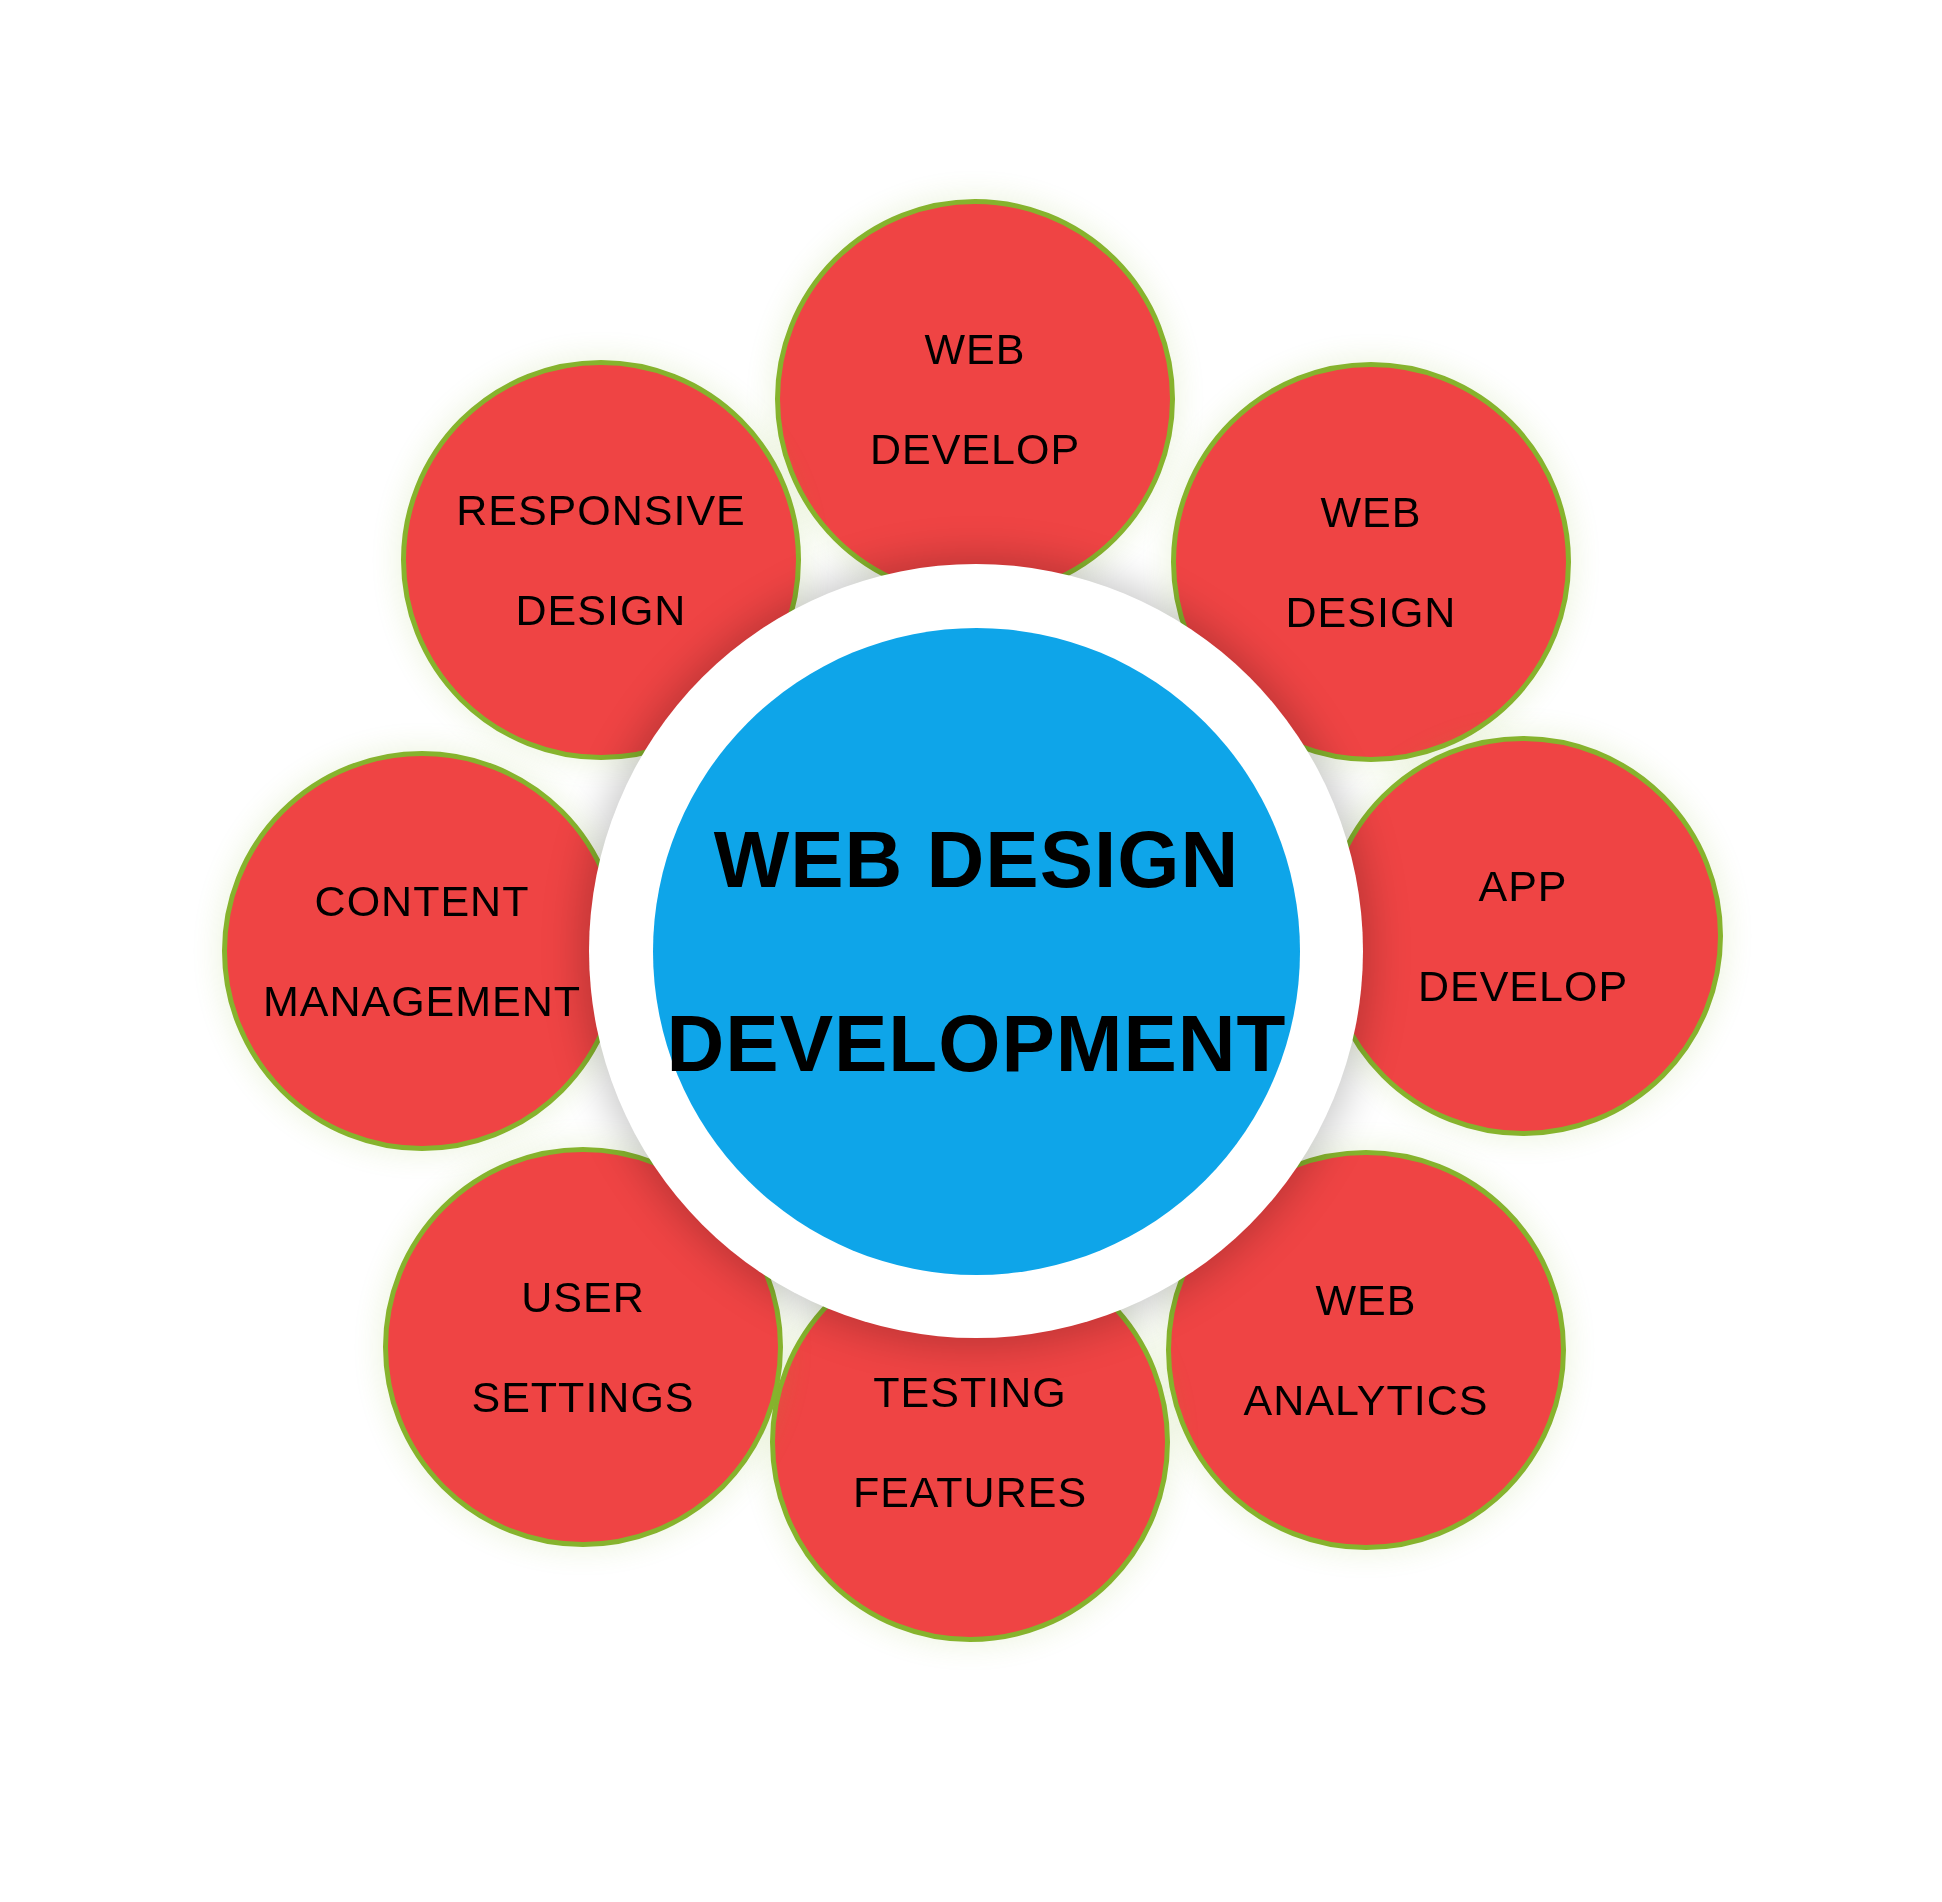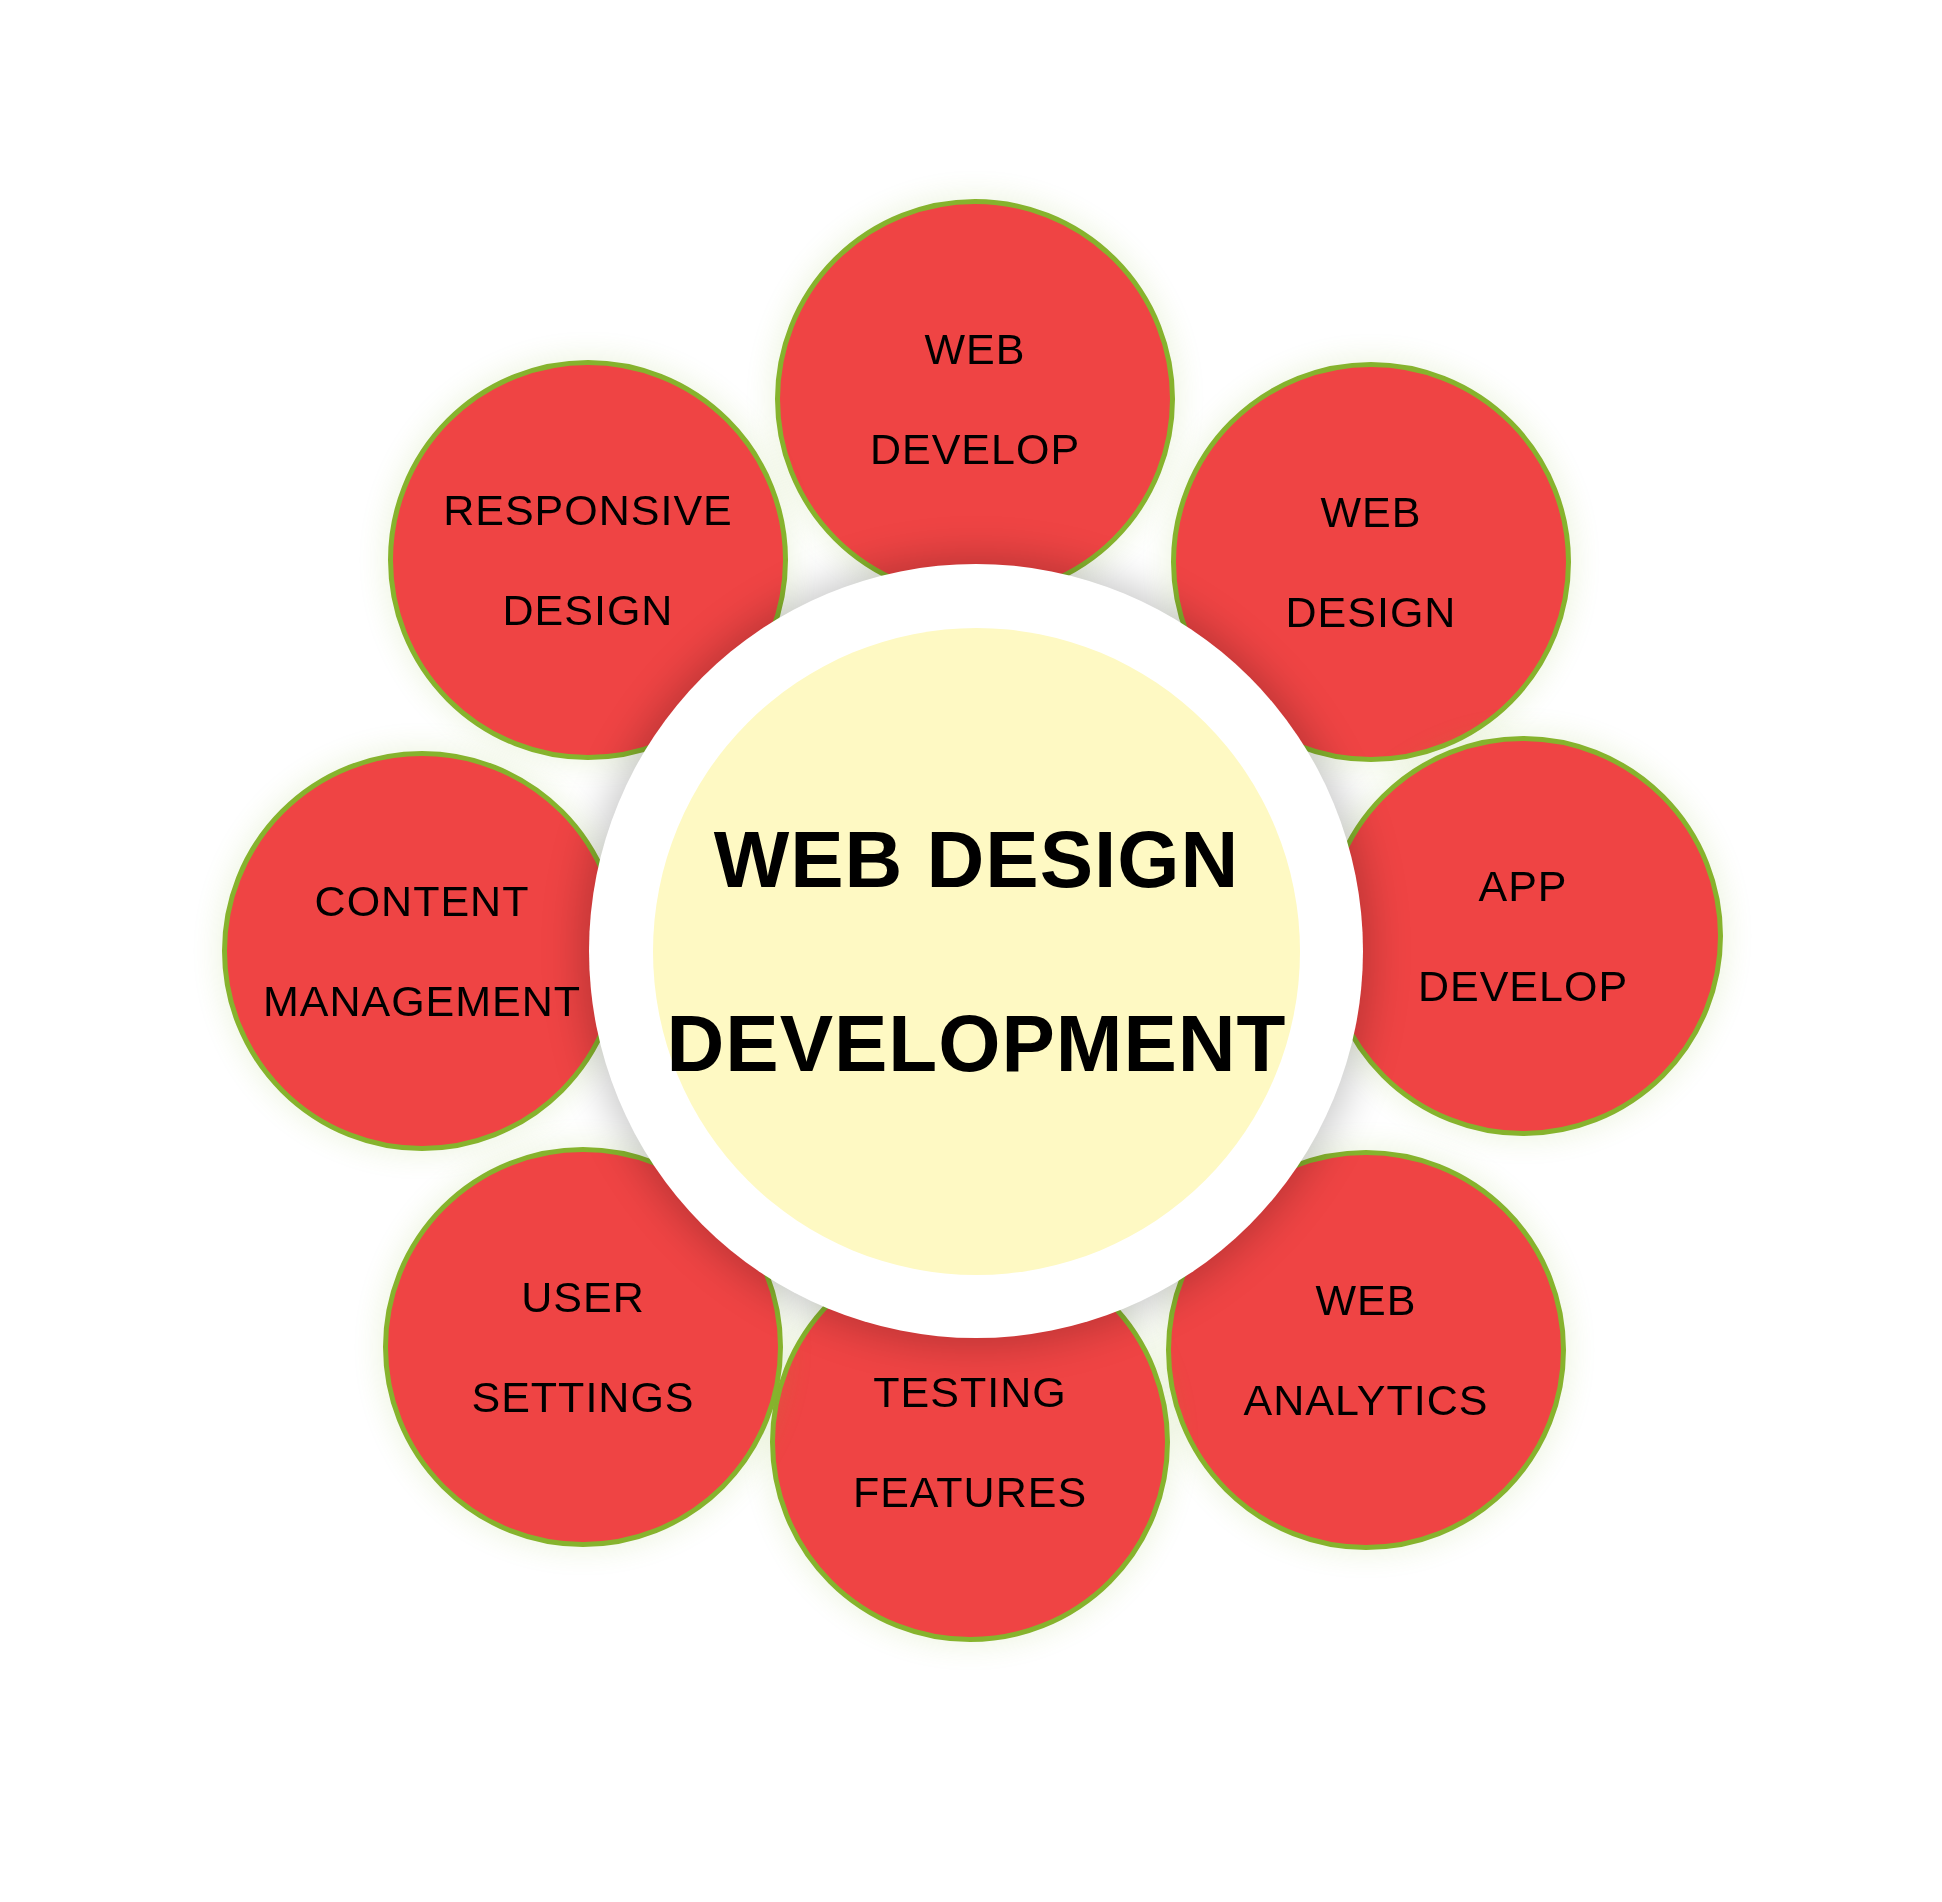--- a/index.html
+++ b/index.html
@@ -54,21 +54,21 @@
       box-shadow: 0 0 40px 8px rgba(0, 0, 0, 0.22);
       z-index: 2;
     }
     .hub-core {
       position: absolute;
       left: 653px;
       top: 628px;
       width: 647px;
       height: 647px;
       border-radius: 50%;
-      background: #fef9c3;
+      background: #0ea5e9;
       display: flex;
       align-items: center;
       justify-content: center;
       text-align: center;
       z-index: 3;
     }
     .hub-title {
       font-size: 80px;
       line-height: 92px;
       font-weight: bold;
@@ -124,21 +124,21 @@
     </div>
   </div>
 
   <div class="petal" style="left:222px; top:751px;">
     <div class="petal-label">
       <div>CONTENT</div>
       <div>MANAGEMENT</div>
     </div>
   </div>
 
-  <div class="petal" style="left:388px; top:360px;">
+  <div class="petal" style="left:401px; top:360px;">
     <div class="petal-label">
       <div>RESPONSIVE</div>
       <div>DESIGN</div>
     </div>
   </div>
 
   <div class="hub-ring"></div>
   <div class="hub-core">
     <div class="hub-title">
       <div>WEB DESIGN</div>

